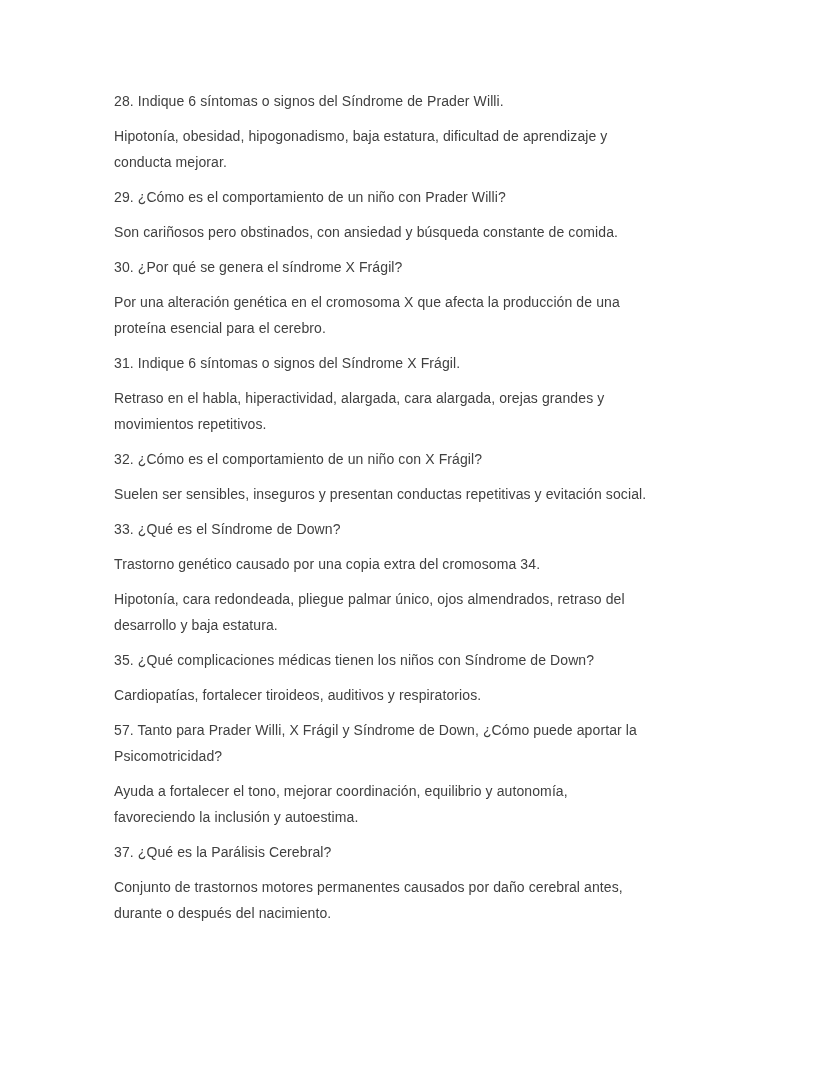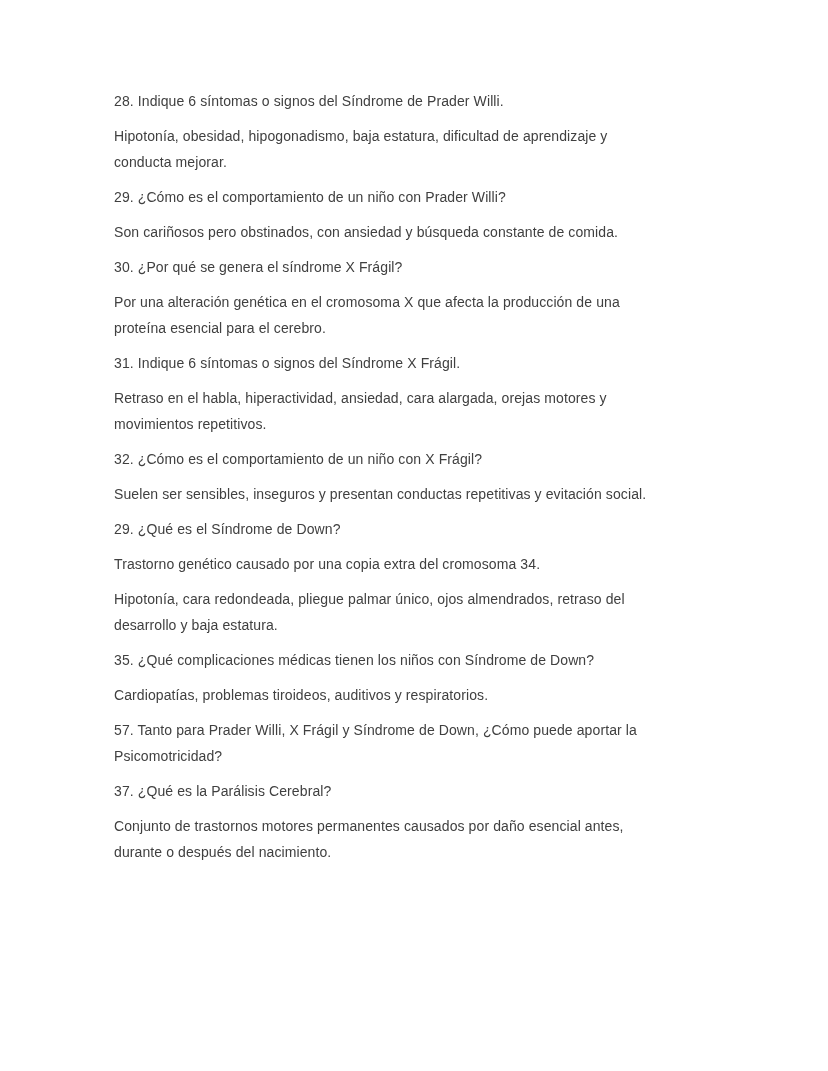--- a/index.html
+++ b/index.html
@@ -41,36 +41,38 @@
 conducta mejorar.</p>
 
     <p>29. ¿Cómo es el comportamiento de un niño con Prader Willi?</p>
     <p>Son cariñosos pero obstinados, con ansiedad y búsqueda constante de comida.</p>
 
     <p>30. ¿Por qué se genera el síndrome X Frágil?</p>
     <p>Por una alteración genética en el cromosoma X que afecta la producción de una
 proteína esencial para el cerebro.</p>
 
     <p>31. Indique 6 síntomas o signos del Síndrome X Frágil.</p>
-    <p>Retraso en el habla, hiperactividad, ansiedad, cara alargada, orejas motores y
+    <p>Retraso en el habla, hiperactividad, alargada, cara alargada, orejas grandes y
 movimientos repetitivos.</p>
 
     <p>32. ¿Cómo es el comportamiento de un niño con X Frágil?</p>
     <p>Suelen ser sensibles, inseguros y presentan conductas repetitivas y evitación social.</p>
 
-    <p>29. ¿Qué es el Síndrome de Down?</p>
+    <p>33. ¿Qué es el Síndrome de Down?</p>
     <p>Trastorno genético causado por una copia extra del cromosoma 34.</p>
 
     <p>Hipotonía, cara redondeada, pliegue palmar único, ojos almendrados, retraso del
 desarrollo y baja estatura.</p>
 
     <p>35. ¿Qué complicaciones médicas tienen los niños con Síndrome de Down?</p>
-    <p>Cardiopatías, problemas tiroideos, auditivos y respiratorios.</p>
+    <p>Cardiopatías, fortalecer tiroideos, auditivos y respiratorios.</p>
 
     <p>57. Tanto para Prader Willi, X Frágil y Síndrome de Down, ¿Cómo puede aportar la
 Psicomotricidad?</p>
+    <p>Ayuda a fortalecer el tono, mejorar coordinación, equilibrio y autonomía,
+favoreciendo la inclusión y autoestima.</p>
 
     <p>37. ¿Qué es la Parálisis Cerebral?</p>
-    <p>Conjunto de trastornos motores permanentes causados por daño esencial antes,
+    <p>Conjunto de trastornos motores permanentes causados por daño cerebral antes,
 durante o después del nacimiento.</p>
 
   </div>
 </div>
 
 </body></html>

